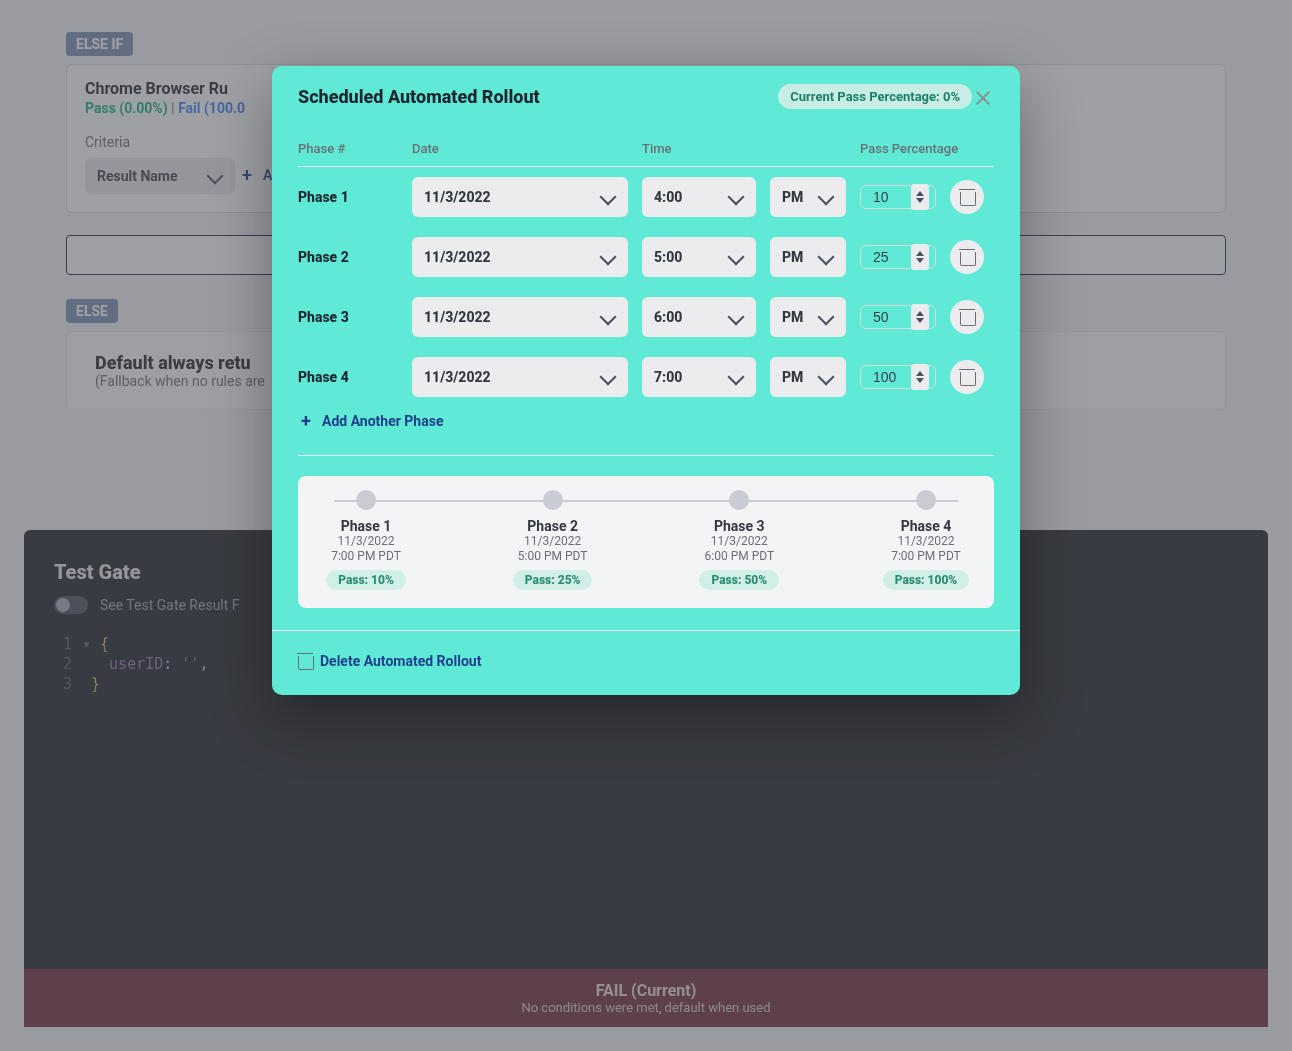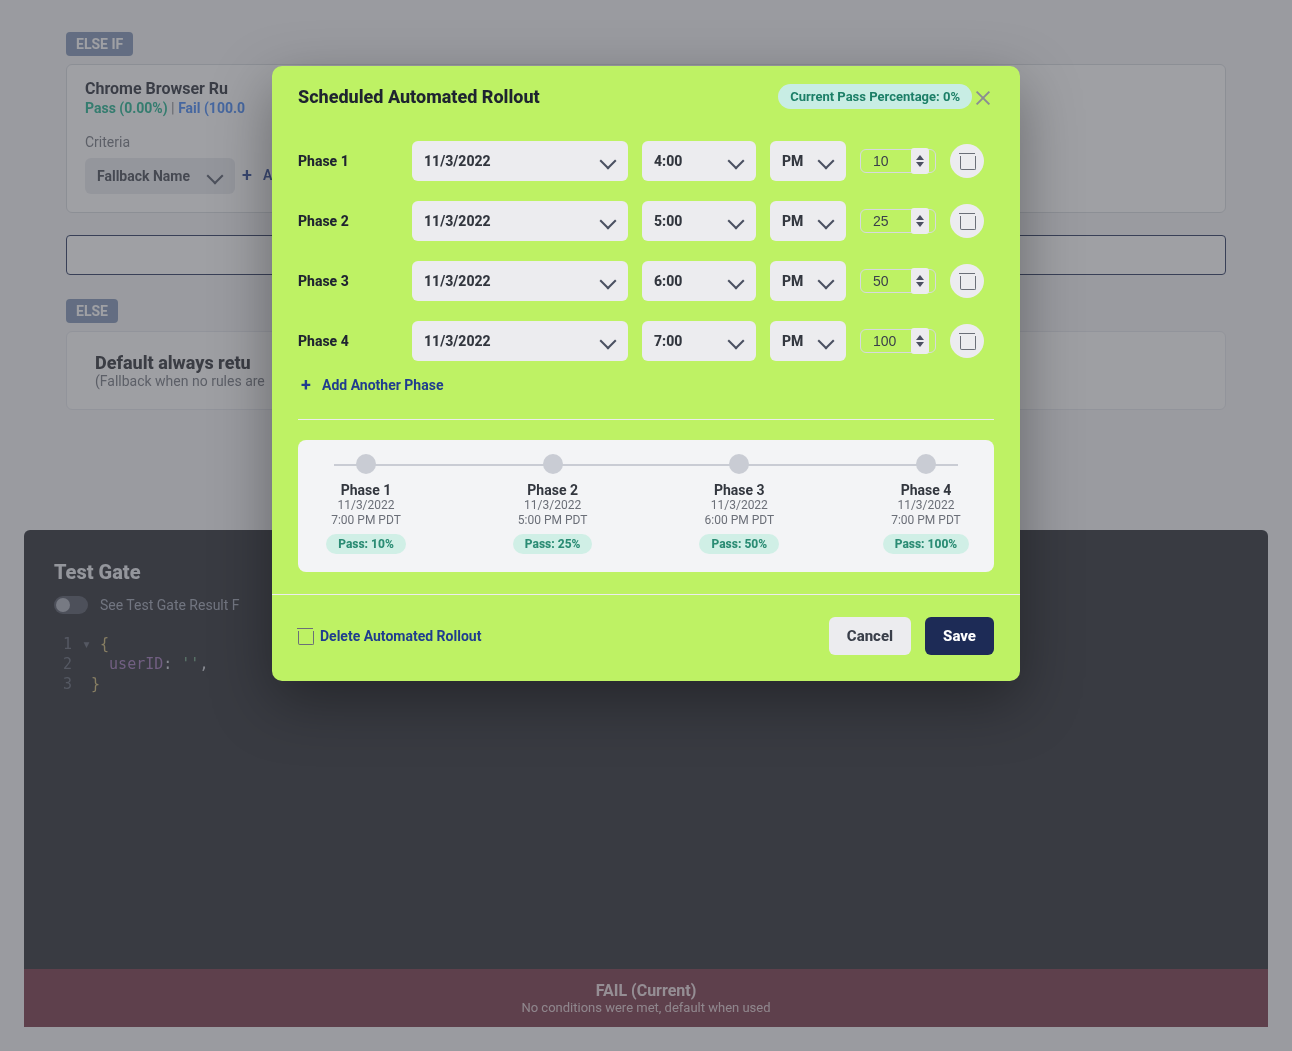--- a/index.html
+++ b/index.html
@@ -29,21 +29,21 @@
   .gut { color:#5b616e; }
   .brace { color:#c9b36e; }
   .key { color:#9a6fb3; }
   .str { color:#6aa37f; }
   .fail-bar { position: absolute; left: 24px; right: 24px; bottom: 24px; height: 58px; background: #6f2a3c; color: #e8d7db; display:flex; flex-direction:column; align-items:center; justify-content:center; }
   .fail-head { font-weight: 700; font-size: 16px; }
   .fail-sub { font-size: 13px; opacity: .9; }
 
   
   .overlay { position:absolute; inset:0; background: rgba(80,82,90,0.55); display:flex; align-items:flex-start; justify-content:center; padding-top: 66px; }
-  .modal { width: 748px; background:#bef264; border-radius:10px; box-shadow: 0 20px 60px rgba(0,0,0,.35); display:flex; flex-direction:column; }
+  .modal { width: 748px; background:#5eead4; border-radius:10px; box-shadow: 0 20px 60px rgba(0,0,0,.35); display:flex; flex-direction:column; }
   .modal-head { display:flex; align-items:center; justify-content:space-between; padding: 18px 26px 22px; font-size:18px; font-weight:800; color:#1f2430; }
   .head-right { display:flex; align-items:flex-end; }
   .pill { background:#c8ede4; color:#1c7f67; font-weight:700; font-size:13px; padding:5px 12px; border-radius:14px; }
   .pill-sm { background:#d0efe6; color:#2b8c74; font-weight:800; font-size:12px; padding:3px 12px; border-radius:12px; margin-top:6px; white-space:nowrap; }
   .close-btn { width:22px; height:22px; color:#8a8d93; position:relative; cursor:pointer; }
   .close-btn::before, .close-btn::after { content:''; position:absolute; left:10px; top:2px; width:2px; height:18px; background:#8a8d93; }
   .close-btn::before { transform:rotate(45deg);} .close-btn::after{ transform:rotate(-45deg);}
   .modal-body { padding: 0 26px 22px; }
   .th-row, .phase-row { display:grid; grid-template-columns: 100px 216px 114px 76px 76px 34px; column-gap: 14px; align-items:center; }
   .th-row { font-size:13px; color:#6b6f78; font-weight:500; padding: 10px 0 10px; border-bottom:1px solid #ececef; }
@@ -86,21 +86,21 @@
   <span class="badge-tag">ELSE IF</span>
   <div class="rule-card">
     <div class="rule-title">Chrome Browser Ru</div>
     <div class="pass-fail">
       <span class="pass">Pass (0.00%)</span>
       <span class="sep">|</span>
       <span class="fail">Fail (100.0</span>
     </div>
     <div class="criteria-label">Criteria</div>
     <div class="criteria-select">
-      <span>Fallback Name</span>
+      <span>Result Name</span>
       <span class="chev"></span>
     </div>
     <div class="add-cond">
       <span class="plus">+</span>
       <span>Add more conditions</span>
     </div>
   </div>
   <div class="big-btn"></div>
   <div style="height:24px"></div>
   <span class="badge-tag">ELSE</span>
@@ -132,20 +132,27 @@
   <div class="modal">
     <div class="modal-head">
       <div>Scheduled Automated Rollout</div>
       <div class="head-right">
         <span class="pill">Current Pass Percentage: 0%</span>
         <span class="close-btn"></span>
       </div>
     </div>
 
     <div class="modal-body">
+      <div class="th-row">
+        <div>Phase #</div>
+        <div>Date</div>
+        <div>Time</div>
+        <div></div>
+        <div style="grid-column: span 2;">Pass Percentage</div>
+      </div>
 
       <div id="phase-rows">
           <div class="phase-row">
     <div class="phase-label">Phase 1</div>
     <div class="sel">
               <span>11/3/2022</span>
               <span class="chev"></span>
             </div>
     <div class="sel">
               <span>4:00</span>
@@ -280,19 +287,15 @@
   </div></div>
         </div>
       </div>
     </div>
 
     <div class="modal-foot">
       <div class="delete-link">
         <span class="trash-ic"></span>
         <span>Delete Automated Rollout</span>
       </div>
-      <div class="foot-actions">
-        <div class="btn btn-cancel">Cancel</div>
-        <div class="btn btn-save">Save</div>
-      </div>
     </div>
   </div>
 </div>
 
 </body></html>

